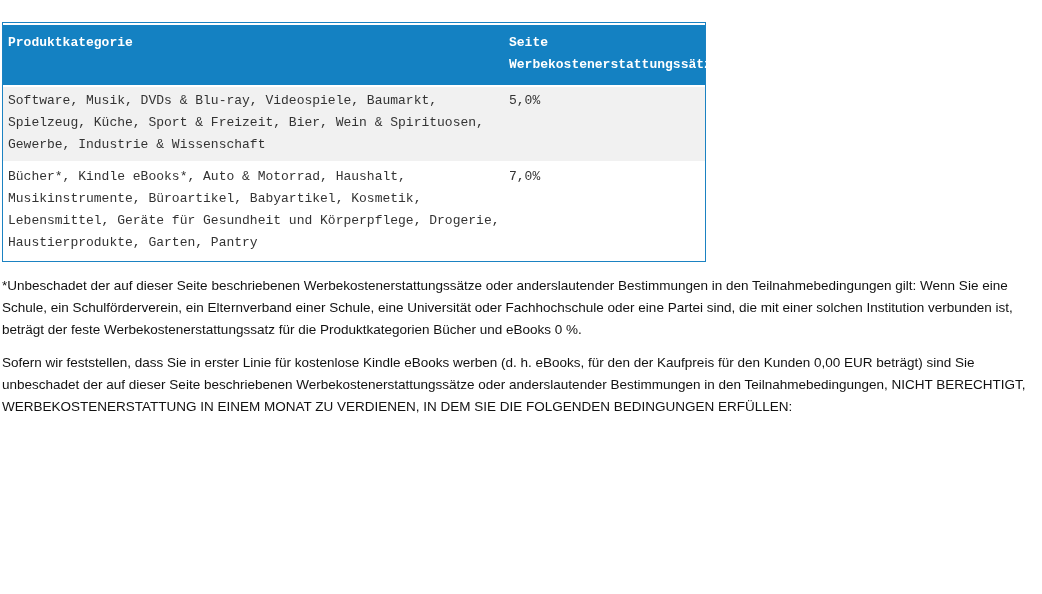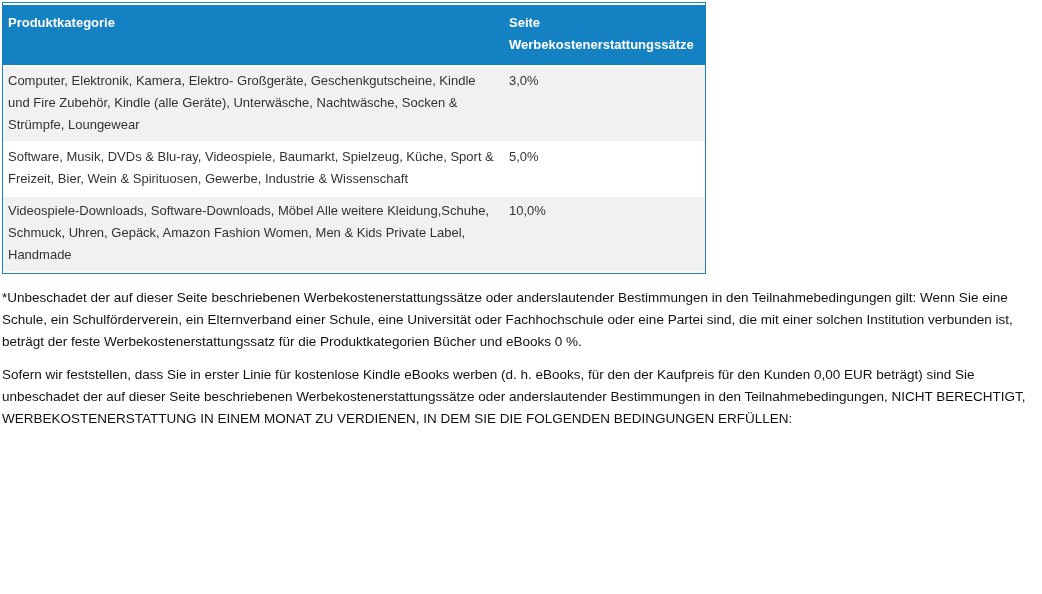--- a/index.html
+++ b/index.html
@@ -19,23 +19,24 @@
   }
 
   
   table.rates {
     width: 704px;
     table-layout: fixed;
     border: 1px solid #1b82c2;
     border-collapse: separate;
     border-spacing: 0 2px;
     background: #ffffff;
-    font-family: Liberation Sans, sans-serif;
+    font-family: Liberation Mono, monospace;
     font-size: 13px;
     color: #333333;
+    margin-top: 20px;
   }
   table.rates col.c1 { width: 501px; }
   table.rates col.c2 { width: 201px; }
   table.rates th {
     background: #1481c2;
     color: #ffffff;
     font-weight: bold;
     text-align: left;
     vertical-align: top;
     padding: 7px 0 9px 5px;
@@ -76,35 +77,31 @@
     </colgroup>
     <thead>
       <tr>
         <th>Produktkategorie</th>
         <th>Seite Werbekostenerstattungssätze</th>
       </tr>
     </thead>
     <tbody>
 
 
-        <tr>
-          <td>Computer, Elektronik, Kamera, Elektro- Großgeräte, Geschenkgutscheine, Kindle und Fire Zubehör, Kindle (alle Geräte), Unterwäsche, Nachtwäsche, Socken &amp; Strümpfe, Loungewear</td>
-          <td>3,0%</td>
-        </tr>
 
         <tr>
           <td>Software, Musik, DVDs &amp; Blu-ray, Videospiele, Baumarkt, Spielzeug, Küche, Sport &amp; Freizeit, Bier, Wein &amp; Spirituosen, Gewerbe, Industrie &amp; Wissenschaft</td>
           <td>5,0%</td>
         </tr>
 
+        <tr>
+          <td>Bücher*, Kindle eBooks*, Auto &amp; Motorrad, Haushalt, Musikinstrumente, Büroartikel, Babyartikel, Kosmetik, Lebensmittel, Geräte für Gesundheit und Körperpflege, Drogerie, Haustierprodukte, Garten, Pantry</td>
+          <td>7,0%</td>
+        </tr>
 
-        <tr>
-          <td>Videospiele-Downloads, Software-Downloads, Möbel Alle weitere Kleidung,Schuhe, Schmuck, Uhren, Gepäck, Amazon Fashion Women, Men &amp; Kids Private Label, Handmade</td>
-          <td>10,0%</td>
-        </tr>
 
 
     </tbody>
   </table>
 
   <div class="notes">
     <p class="para">*Unbeschadet der auf dieser Seite beschriebenen Werbekostenerstattungssätze oder anderslautender Bestimmungen in den Teilnahmebedingungen gilt: Wenn Sie eine Schule, ein Schulförderverein, ein Elternverband einer Schule, eine Universität oder Fachhochschule oder eine Partei sind, die mit einer solchen Institution verbunden ist, beträgt der feste Werbekostenerstattungssatz für die Produktkategorien Bücher und eBooks 0 %.</p>
     <p class="para">Sofern wir feststellen, dass Sie in erster Linie für kostenlose Kindle eBooks werben (d. h. eBooks, für den der Kaufpreis für den Kunden 0,00 EUR beträgt) sind Sie unbeschadet der auf dieser Seite beschriebenen Werbekostenerstattungssätze oder anderslautender Bestimmungen in den Teilnahmebedingungen, NICHT BERECHTIGT, WERBEKOSTENERSTATTUNG IN EINEM MONAT ZU VERDIENEN, IN DEM SIE DIE FOLGENDEN BEDINGUNGEN ERFÜLLEN:</p>
 
   </div>

